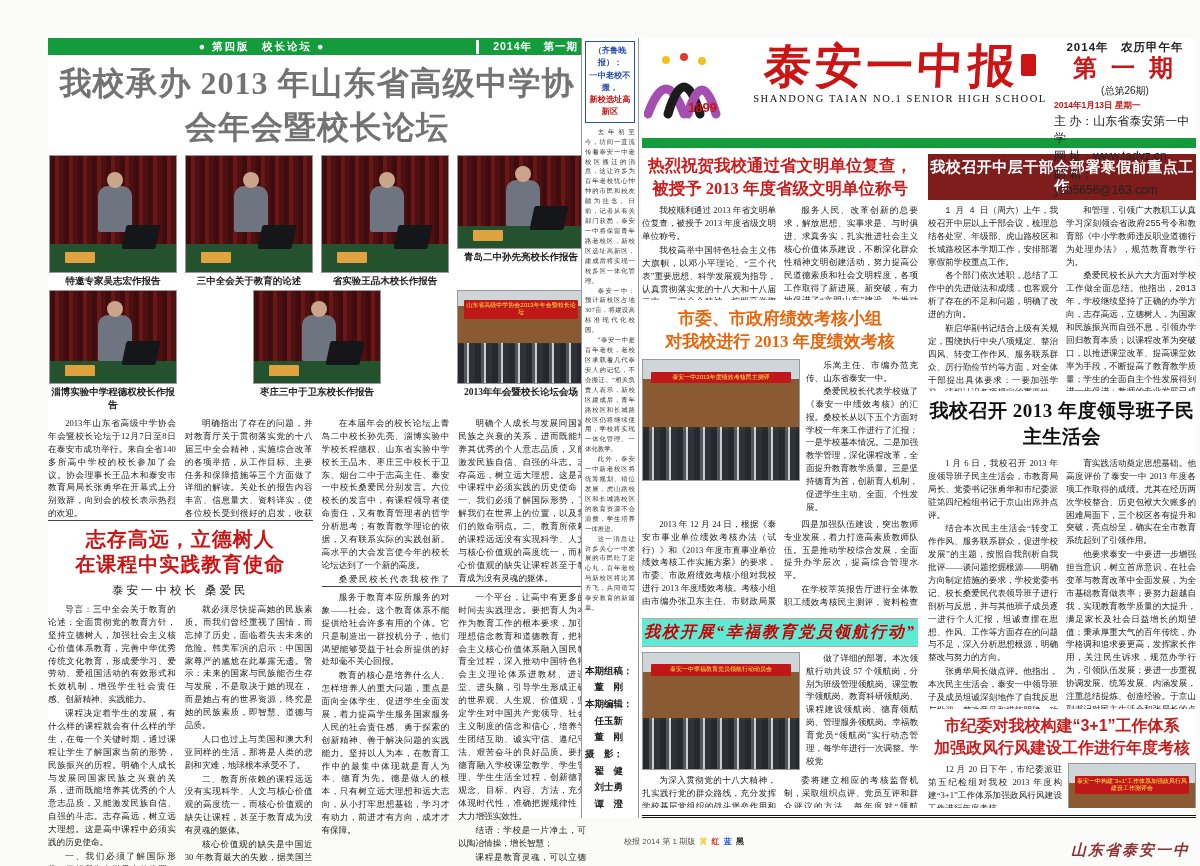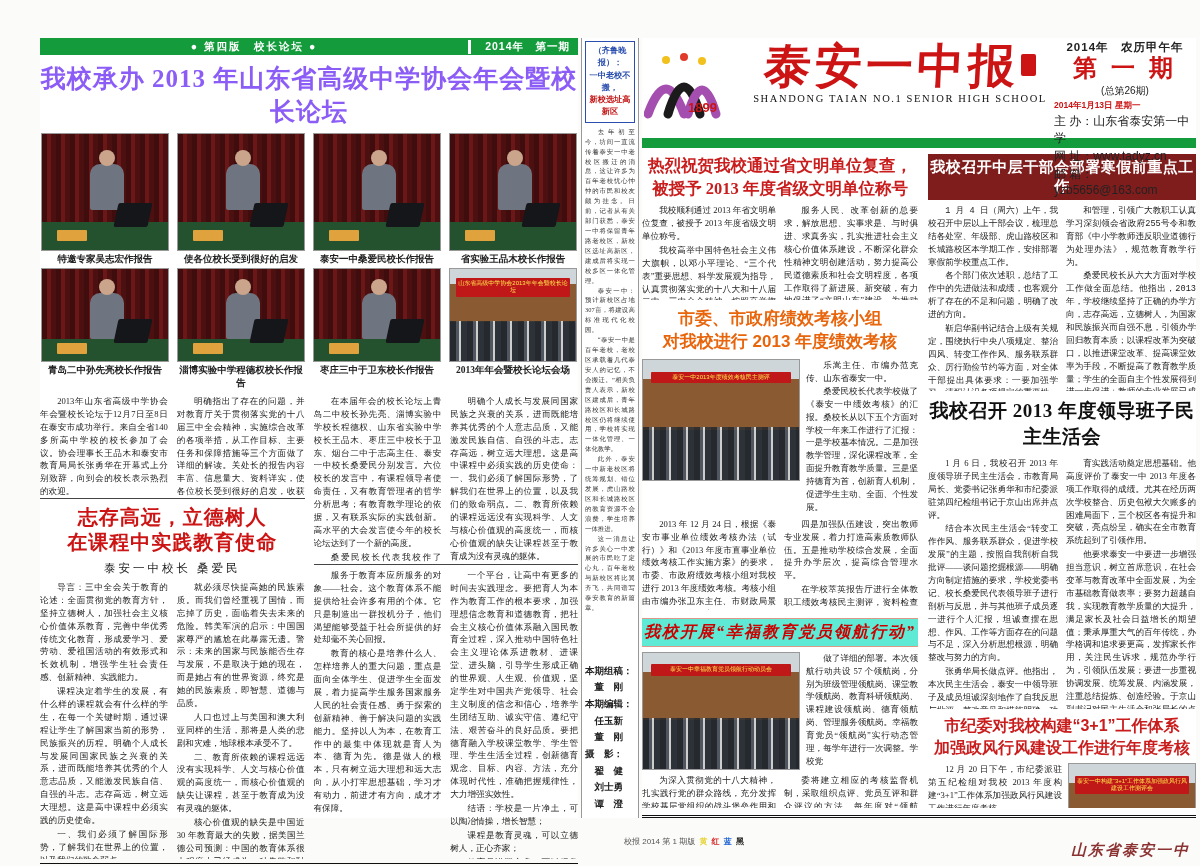--- a/index.html
+++ b/index.html
@@ -1,26 +1,26 @@
 <!DOCTYPE html>
 <html><head>
 <meta charset="utf-8">
 <style>
   * { margin:0; padding:0; box-sizing:border-box; }
   html,body { width:1200px; height:866px; background:#fbfbf9; overflow:hidden;
     font-family:"Liberation Serif","DejaVu Serif",serif; color:#222; }
   .pg { position:absolute; background:#fff; }
 
   
-  #page4 { left:40px; top:38px; width:538px; height:780px; }
+  #page4 { left:48px; top:38px; width:538px; height:780px; }
   .topbar { height:17px; background:#149c3c; color:#fff; display:flex; align-items:center;
     font-family:"Liberation Sans","DejaVu Sans",sans-serif; font-size:10.5px; font-weight:bold; }
   .topbar .tb-c { flex:1; text-align:center; letter-spacing:2px; }
   .topbar .tb-r { padding:0 8px 0 14px; border-left:3px solid #fff; letter-spacing:1px; }
-  .p4-headline { color:#8b5cf6; font-size:25px; font-weight:bold; text-align:center;
+  .p4-headline { color:#737373; font-size:32px; font-weight:bold; text-align:center;
     padding:7px 0 5px; letter-spacing:1px; }
   .ph-grid { display:flex; flex-wrap:wrap; justify-content:space-between; padding:0 1px; }
   .ph { width:128px; margin-bottom:2px; }
   .ph .photo { width:128px; position:relative; overflow:hidden; border:1px solid #999; }
   .ph.r1 .photo { height:118px; }
   .ph.r2 .photo { height:94px; }
   .photo.curtain { background:
       linear-gradient(to bottom, rgba(0,0,0,0) 0 76%, #24512e 76% 100%),
       repeating-linear-gradient(90deg,#3f0d0d 0 5px,#6b1717 5px 9px,#4c1010 9px 14px); }
   .person { position:absolute; left:38%; top:26%; width:34px; height:46px; background:#6e7480;
@@ -87,21 +87,21 @@
     font-family:"Liberation Serif",serif; line-height:1.15; }
   .mh-issue .tot { font-size:10px; margin-top:1px; }
   .mh-issue .dt { color:#cc1414; font-size:8.5px; font-weight:bold; margin-top:2px; text-align:left; }
   .mh-issue .ln { font-size:12px; text-align:left; margin-top:1px; }
   .greenbar { height:10px; background:#149c3c; }
   .p1-body { display:flex; gap:10px; padding-top:6px; height:660px; overflow:hidden; }
   .p1-left { width:276px; }
   .p1-right { flex:1; }
   .hl-red { color:#c91d1d; font-size:16.5px; font-weight:bold; text-align:center; line-height:1.4; }
   .hl-orange { color:#e8650c; font-size:17px; font-weight:bold; text-align:center; line-height:1.35;
-    font-family:Liberation Sans, sans-serif; margin-top:8px; }
+    font-family:Liberation Serif, serif; margin-top:8px; }
   .hl-bar { background:#7f1d1d; color:#fff; font-size:15px; font-weight:bold; text-align:center;
     padding:4px 0; font-family:"Liberation Sans",sans-serif; letter-spacing:0.5px; }
   .hl-black { color:#101010; font-size:19px; font-weight:bold; text-align:center; padding:7px 0 3px;
     letter-spacing:0.5px; }
   .hl-red2 { color:#c91d1d; font-size:16px; font-weight:bold; text-align:center; line-height:1.35;
     font-family:"Liberation Sans",sans-serif; padding-top:6px; }
   .pink-banner { background:#5eead4; border-top:1px solid #d98; border-bottom:1px solid #d98;
     color:#c00; font-size:16px; font-weight:bold; text-align:center; letter-spacing:2px;
     padding:3px 0; margin-top:8px; font-style:italic; }
   .body2 { display:flex; gap:8px; margin-top:4px; overflow:hidden; }
@@ -147,29 +147,21 @@
           <span class="plate"></span>
         </div>
       <figcaption>特邀专家吴志宏作报告</figcaption>
     </figure>
     <figure class="ph r1">
       <div class="photo curtain">
           <span class="person"></span>
           <span class="laptop"></span>
           <span class="plate"></span>
         </div>
-      <figcaption>使各位校长受到很好的启发</figcaption>
-    </figure>
-    <figure class="ph r1">
-      <div class="photo curtain">
-          <span class="person"></span>
-          <span class="laptop"></span>
-          <span class="plate"></span>
-        </div>
-      <figcaption>泰安一中桑爱民校长作报告</figcaption>
+      <figcaption>三中全会关于教育的论述</figcaption>
     </figure>
     <figure class="ph r1">
       <div class="photo curtain">
           <span class="person"></span>
           <span class="laptop"></span>
           <span class="plate"></span>
         </div>
       <figcaption>省实验王品木校长作报告</figcaption>
     </figure>
     <figure class="ph r2">

